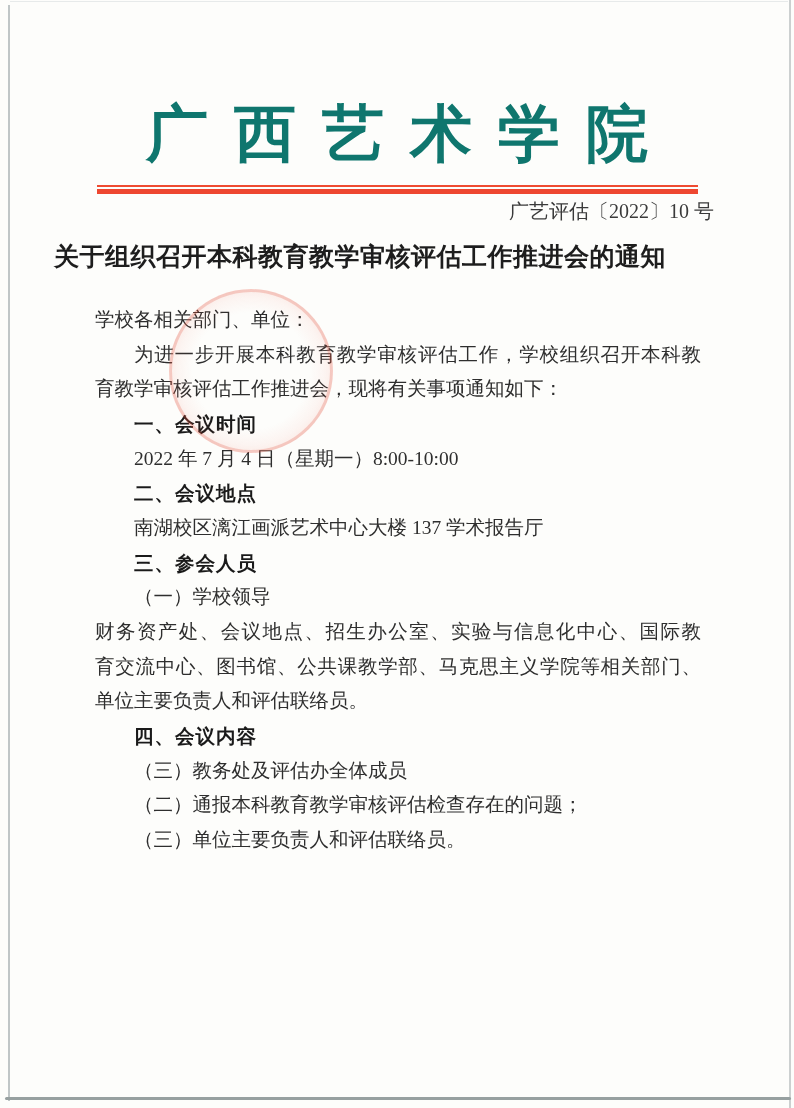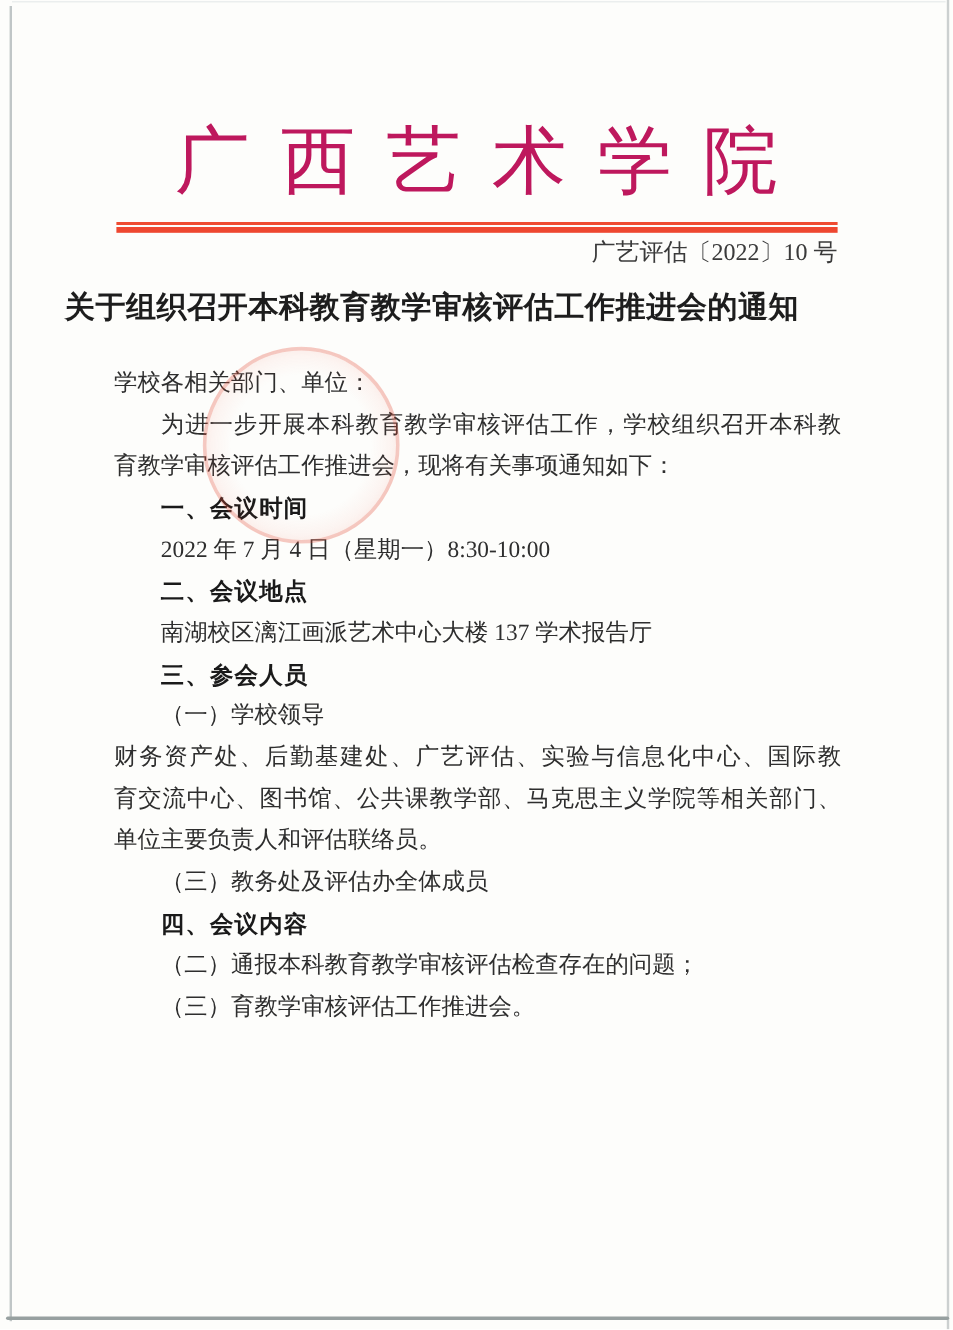--- a/index.html
+++ b/index.html
@@ -34,40 +34,40 @@
   .edge-top {
     position: absolute; left: 10px; top: 1px;
     width: 778px; height: 1px;
     background: #e7eaea;
   }
   
   .letterhead {
     position: absolute; left: 0; top: 98px; width: 794px;
     text-align: center;
     font-family: "DejaVu Serif", "Liberation Serif", serif;
-    font-weight: normal;
+    font-weight: bold;
     font-size: 62px;
     line-height: 72px;
-    color: #be185d;
+    color: #0f766e;
     letter-spacing: 0.42em;
     padding-left: 0.42em;
     box-sizing: border-box;
     white-space: nowrap;
   }
   .red-rule {
     position: absolute; left: 97px; top: 185px;
     width: 601px; height: 9px;
     background: linear-gradient(
       to bottom,
       #ef4b31 0px, #ef4b31 2.5px,
       rgba(255,255,255,0) 2.5px, rgba(255,255,255,0) 4.5px,
       #ee4730 4.5px, #ee4730 9px);
   }
   .doc-number {
-    position: absolute; right: 96px; top: 197px;
+    position: absolute; right: 80px; top: 197px;
     font-size: 20px;
     line-height: 28px;
     color: #3a3a3a;
     white-space: nowrap;
   }
   .notice-title {
     position: absolute; left: 0; top: 239px; width: 720px;
     margin: 0;
     text-align: center;
     font-size: 25px;
@@ -132,32 +132,32 @@
 
   <div class="doc-number">广艺评估〔2022〕10 号</div>
 
   <h1 class="notice-title">关于组织召开本科教育教学审核评估工作推进会的通知</h1>
 
   <div class="body-text">
     <div class="line">学校各相关部门、单位：</div>
     <div class="line j-indent">为进一步开展本科教育教学审核评估工作，学校组织召开本科教</div>
     <div class="line">育教学审核评估工作推进会，现将有关事项通知如下：</div>
     <div class="line heading">一、会议时间</div>
-    <div class="line indent">2022 年 7 月 4 日（星期一）8:30-10:00</div>
+    <div class="line indent">2022 年 7 月 4 日（星期一）8:00-10:00</div>
     <div class="line heading">二、会议地点</div>
     <div class="line indent">南湖校区漓江画派艺术中心大楼 137 学术报告厅</div>
     <div class="line heading">三、参会人员</div>
     <div class="line indent">（一）学校领导</div>
-    <div class="line j-flush">财务资产处、后勤基建处、广艺评估、实验与信息化中心、国际教</div>
+    <div class="line j-flush">财务资产处、会议地点、招生办公室、实验与信息化中心、国际教</div>
     <div class="line j-flush">育交流中心、图书馆、公共课教学部、马克思主义学院等相关部门、</div>
     <div class="line">单位主要负责人和评估联络员。</div>
+    <div class="line heading">四、会议内容</div>
     <div class="line indent">（三）教务处及评估办全体成员</div>
-    <div class="line heading">四、会议内容</div>
     <div class="line indent">（二）通报本科教育教学审核评估检查存在的问题；</div>
-    <div class="line indent">（三）育教学审核评估工作推进会。</div>
+    <div class="line indent">（三）单位主要负责人和评估联络员。</div>
   </div>
 
   <div class="seal"></div>
 
   <div class="edge-top"></div>
   <div class="edge-left"></div>
   <div class="edge-right"></div>
   <div class="edge-bottom"></div>
 
 </div>

